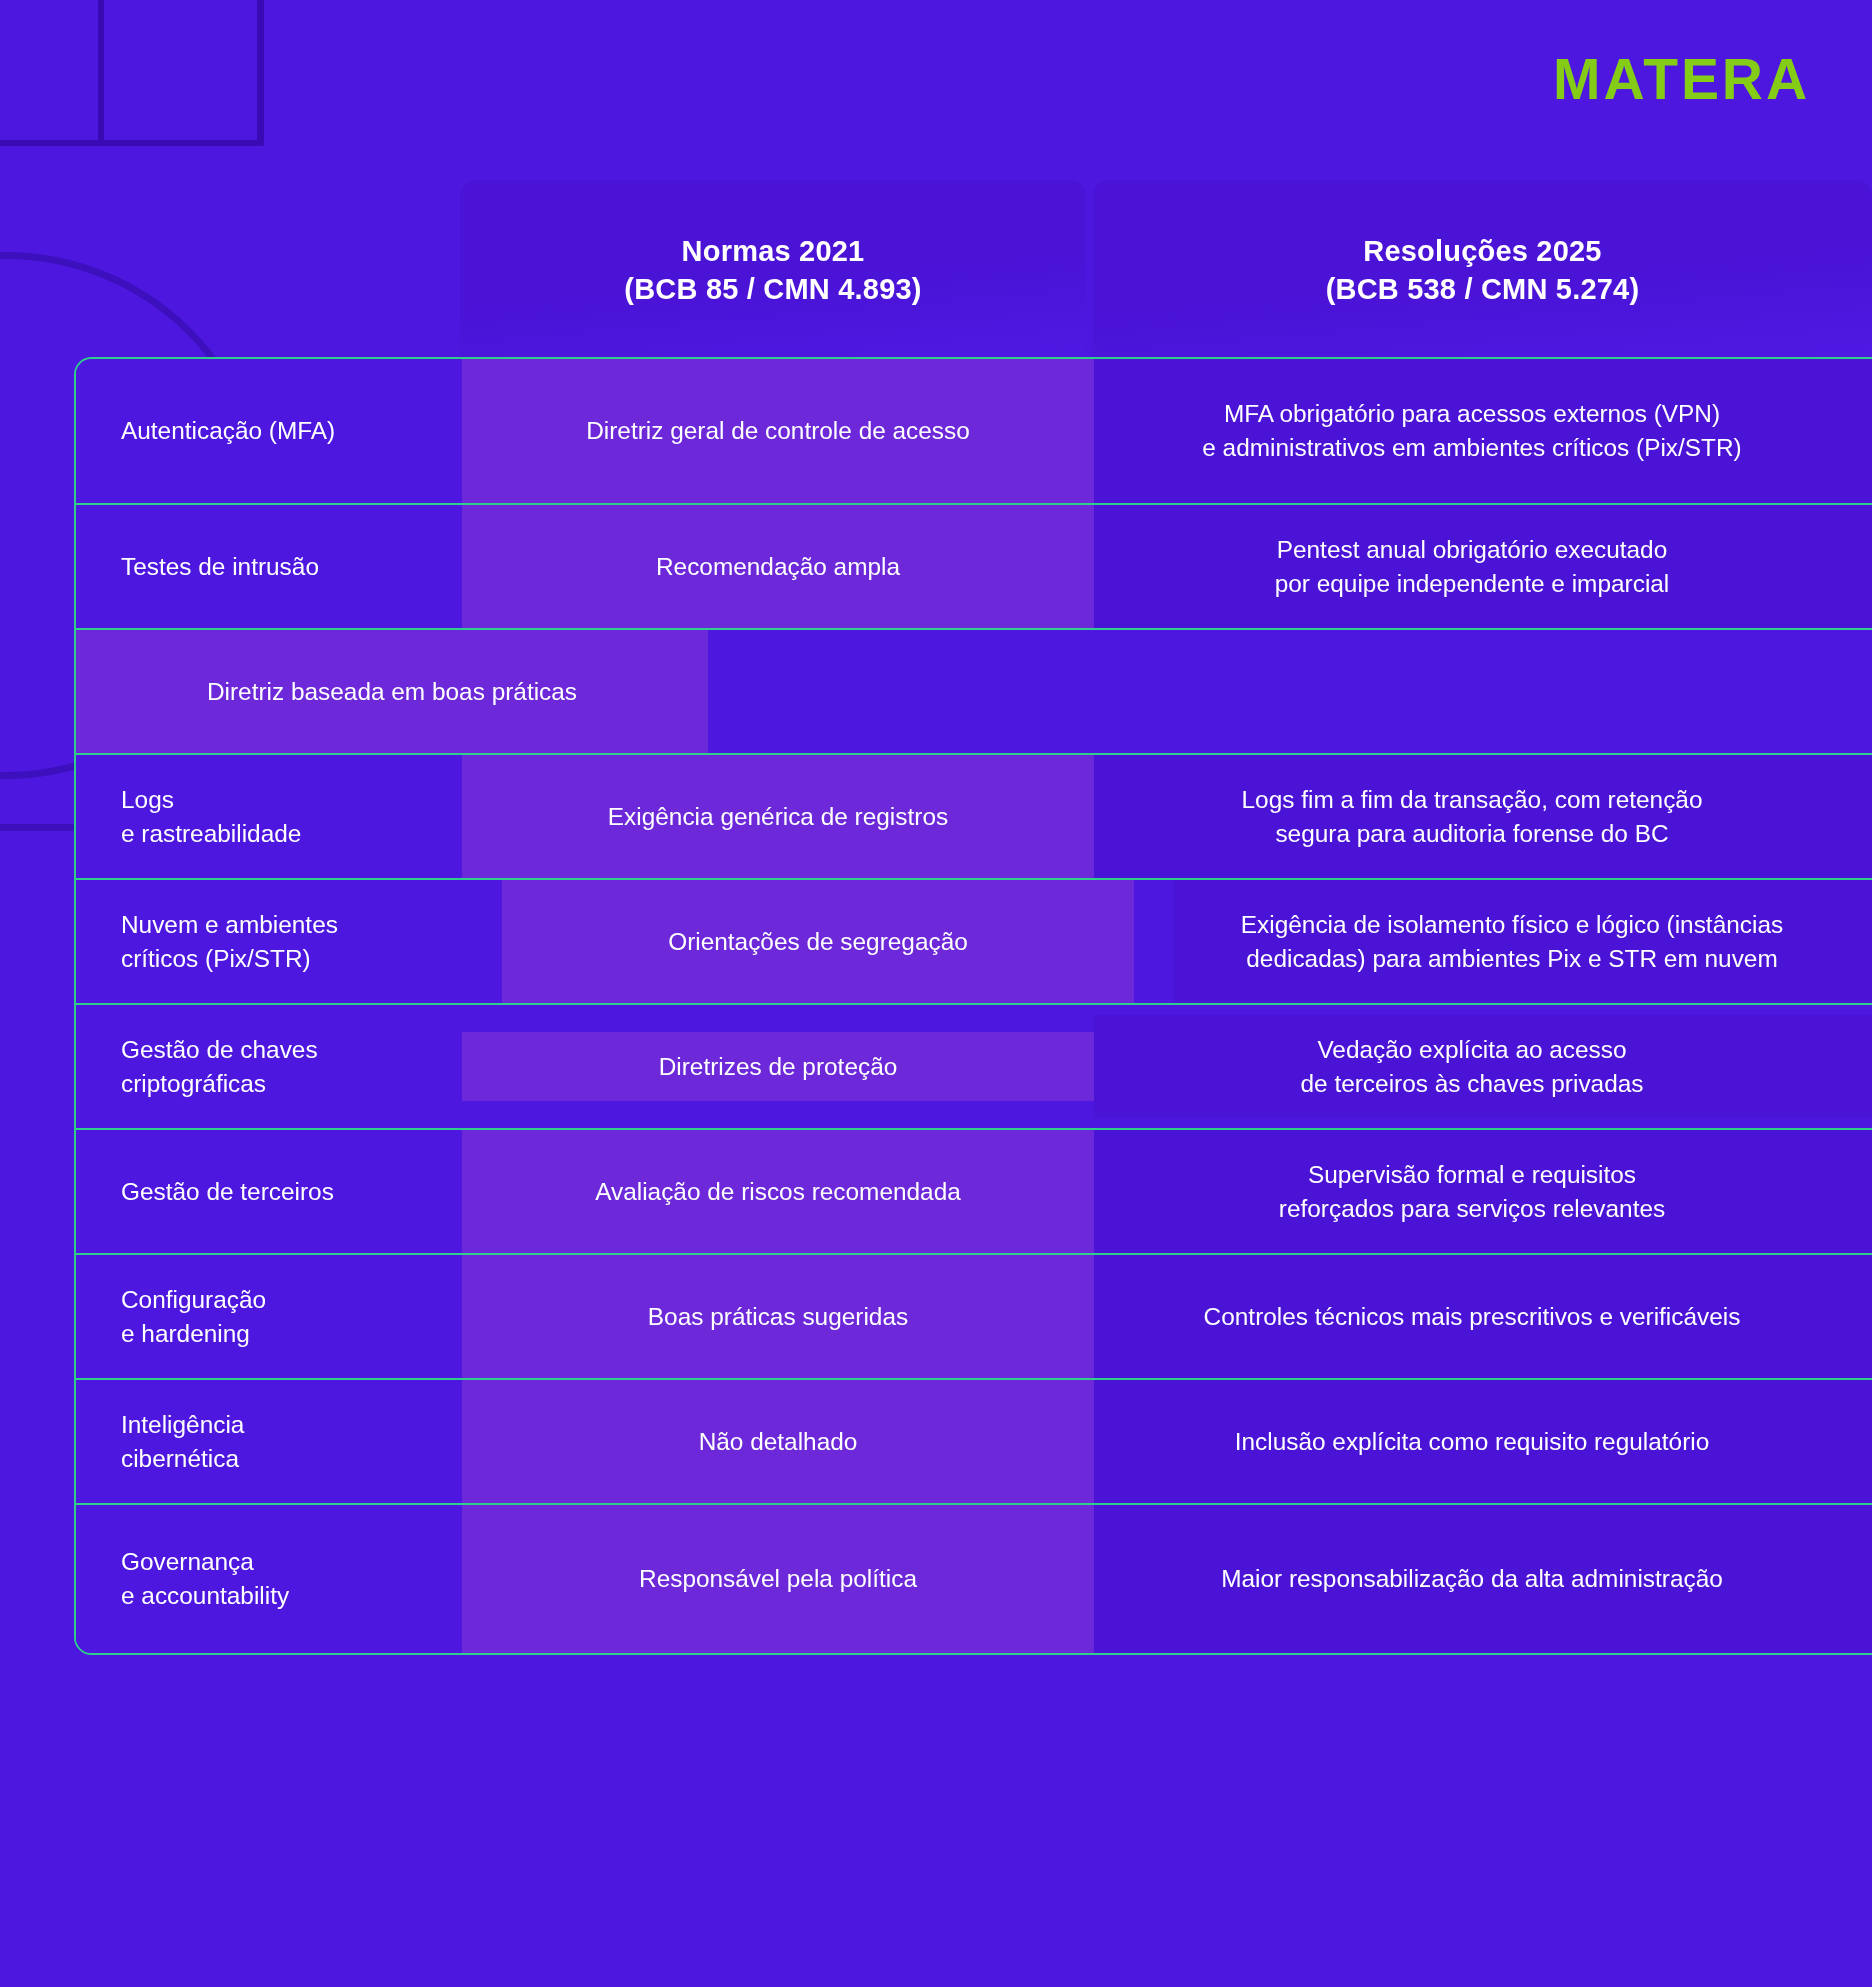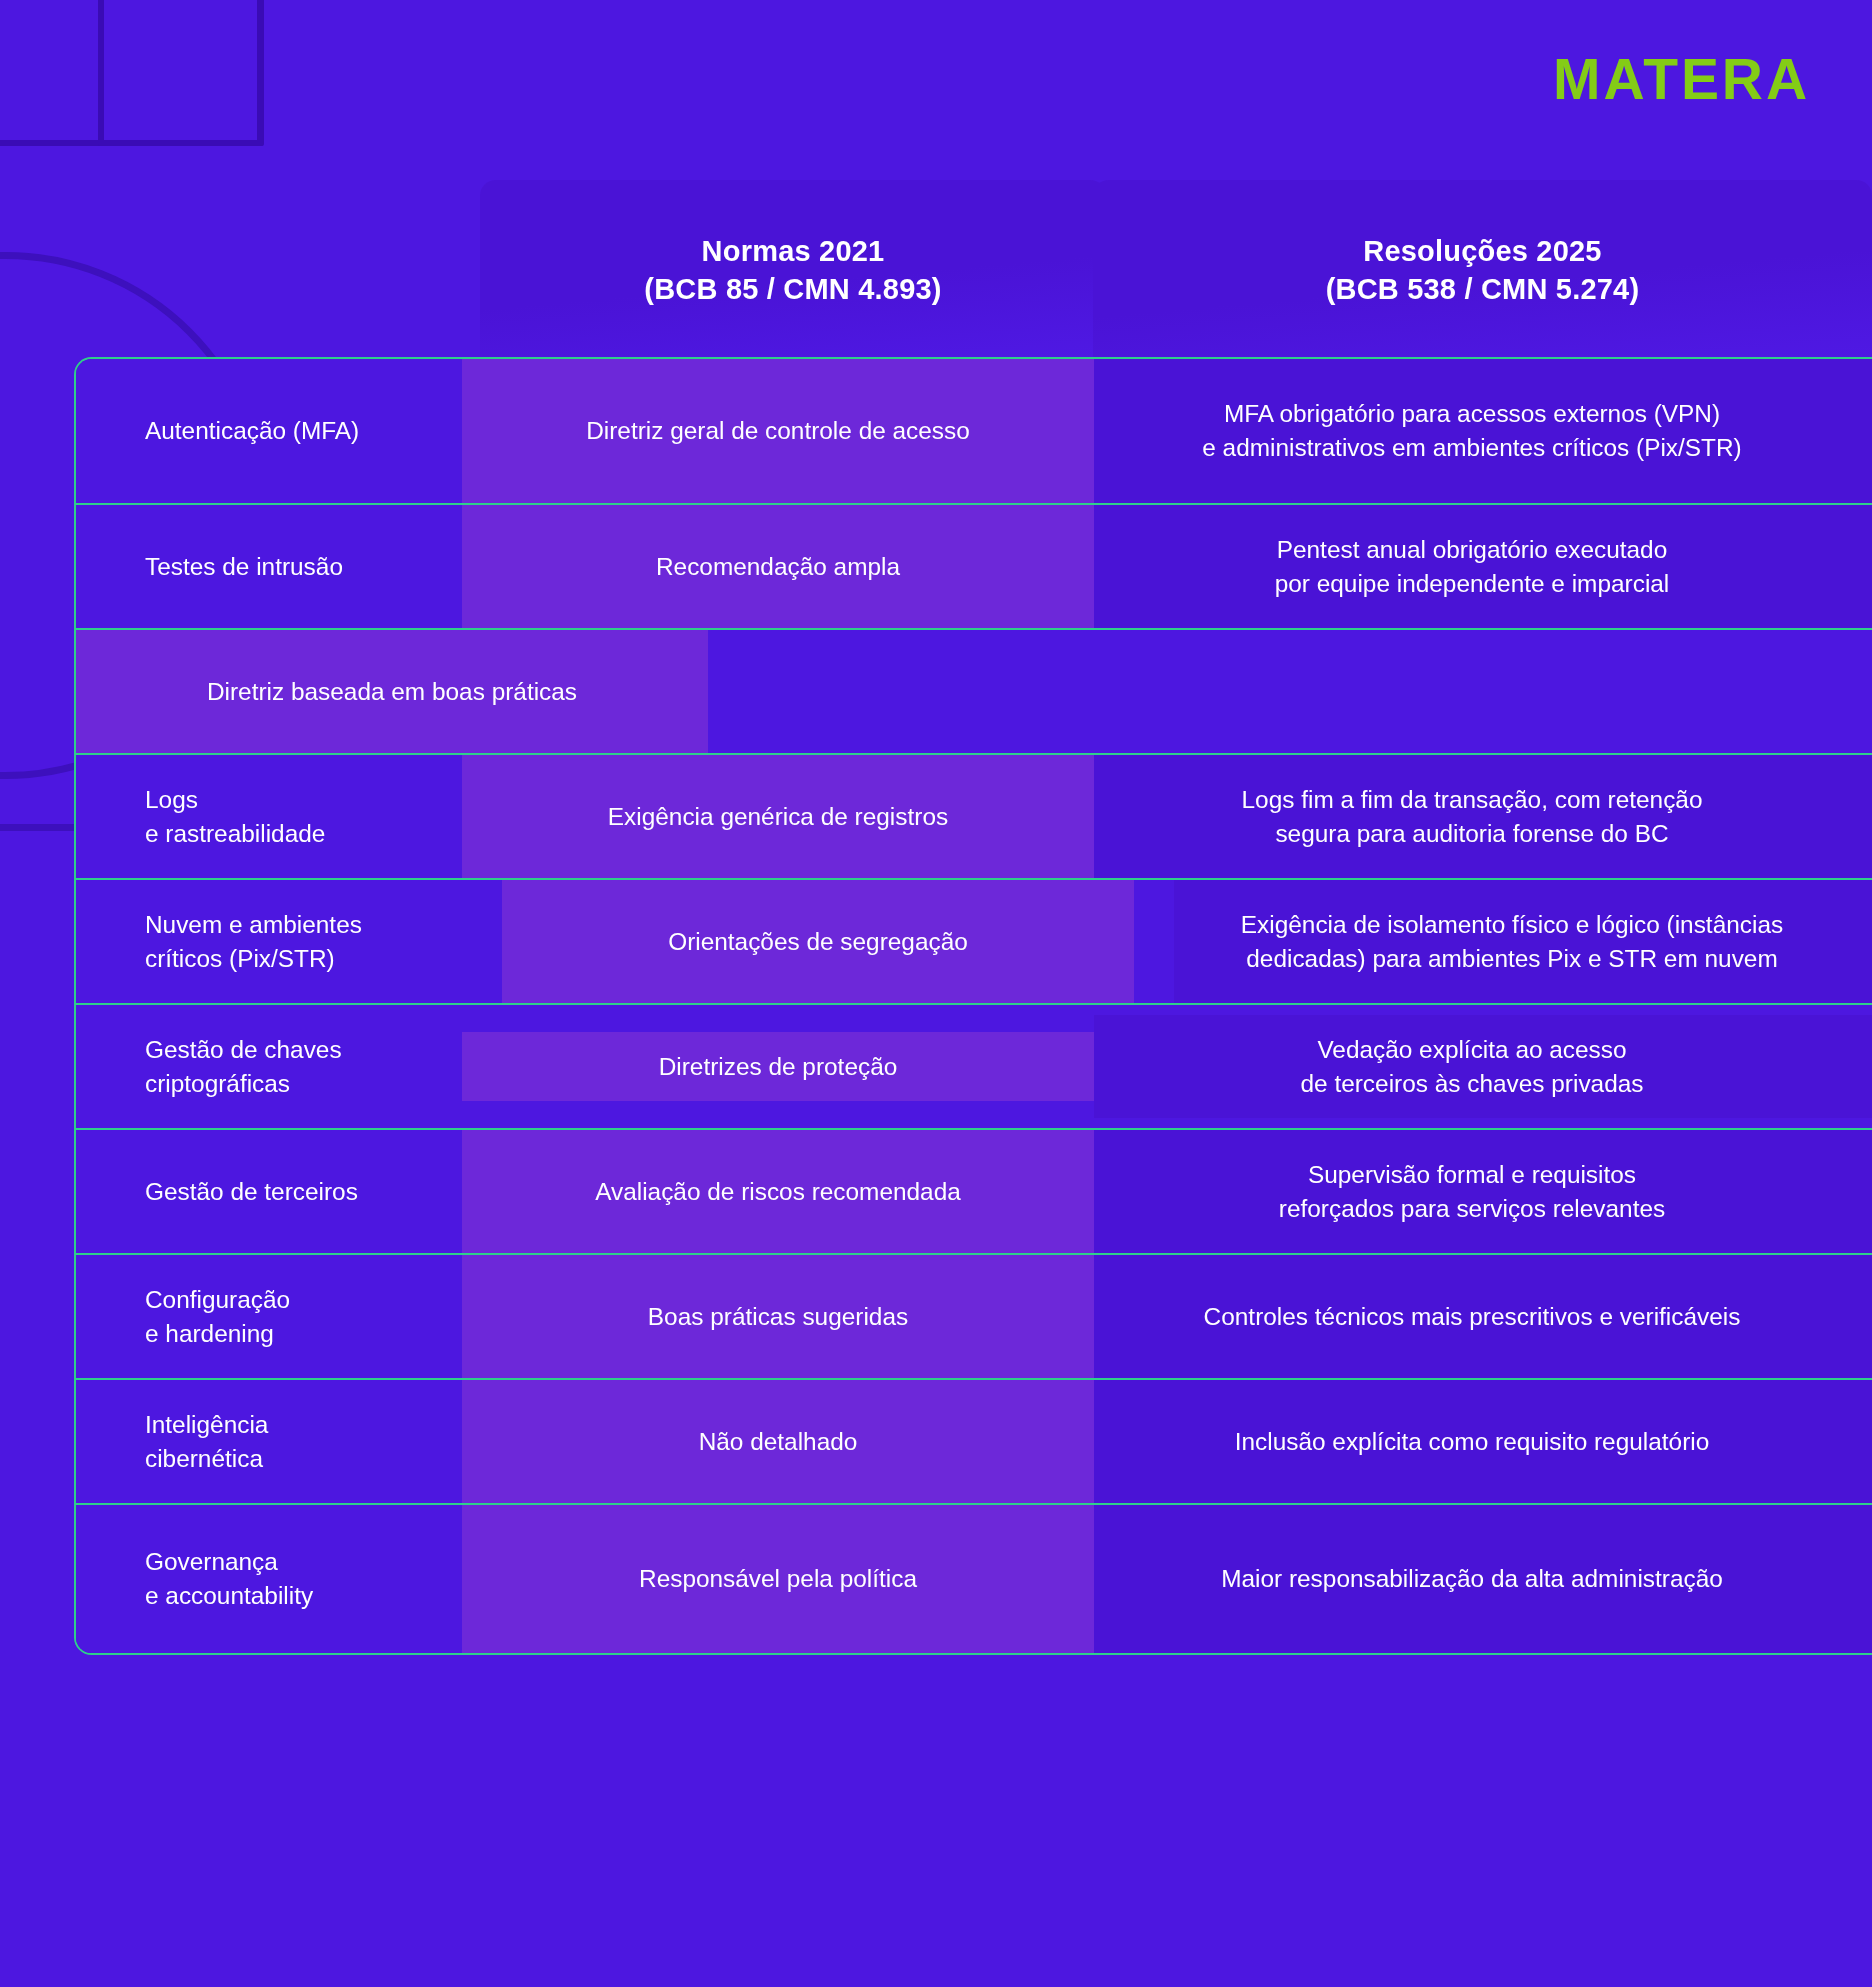--- a/index.html
+++ b/index.html
@@ -69,21 +69,21 @@
     position:absolute;
     top:0;
     height:181px;
     border-radius:15.6px 15.6px 0 0;
     background:linear-gradient(175deg,#4a13d6 0%, #4a13d6 55%, #4f19e4 100%);
     display:flex;
     align-items:center;
     justify-content:center;
     text-align:center;
   }
-  .head-tab.t1 { left:480px;  width:626px; }
+  .head-tab.t1 { left:460px;  width:626px; }
   .head-tab.t2 { left:1093px; width:779px; }
 
   .head-tab .htxt {
     color:#ffffff;
     font-size:29px;
     font-weight:700;
     line-height:1.30;
     letter-spacing:0.2px;
     white-space:pre-line;
   }
@@ -116,21 +116,21 @@
     font-size:24.4px;
     line-height:1.38;
     white-space:pre-line;
   }
 
   .c-label {
     width:386px;
     flex:0 0 386px;
     justify-content:flex-start;
     text-align:left;
-    padding-left:69px;
+    padding-left:45px;
     padding-right:15.6px;
     background:#4d17e0;
   }
   .c-old {
     width:632px;
     flex:0 0 632px;
     background:#6d28d9;
   }
   .c-new {
     flex:1 1 auto;

